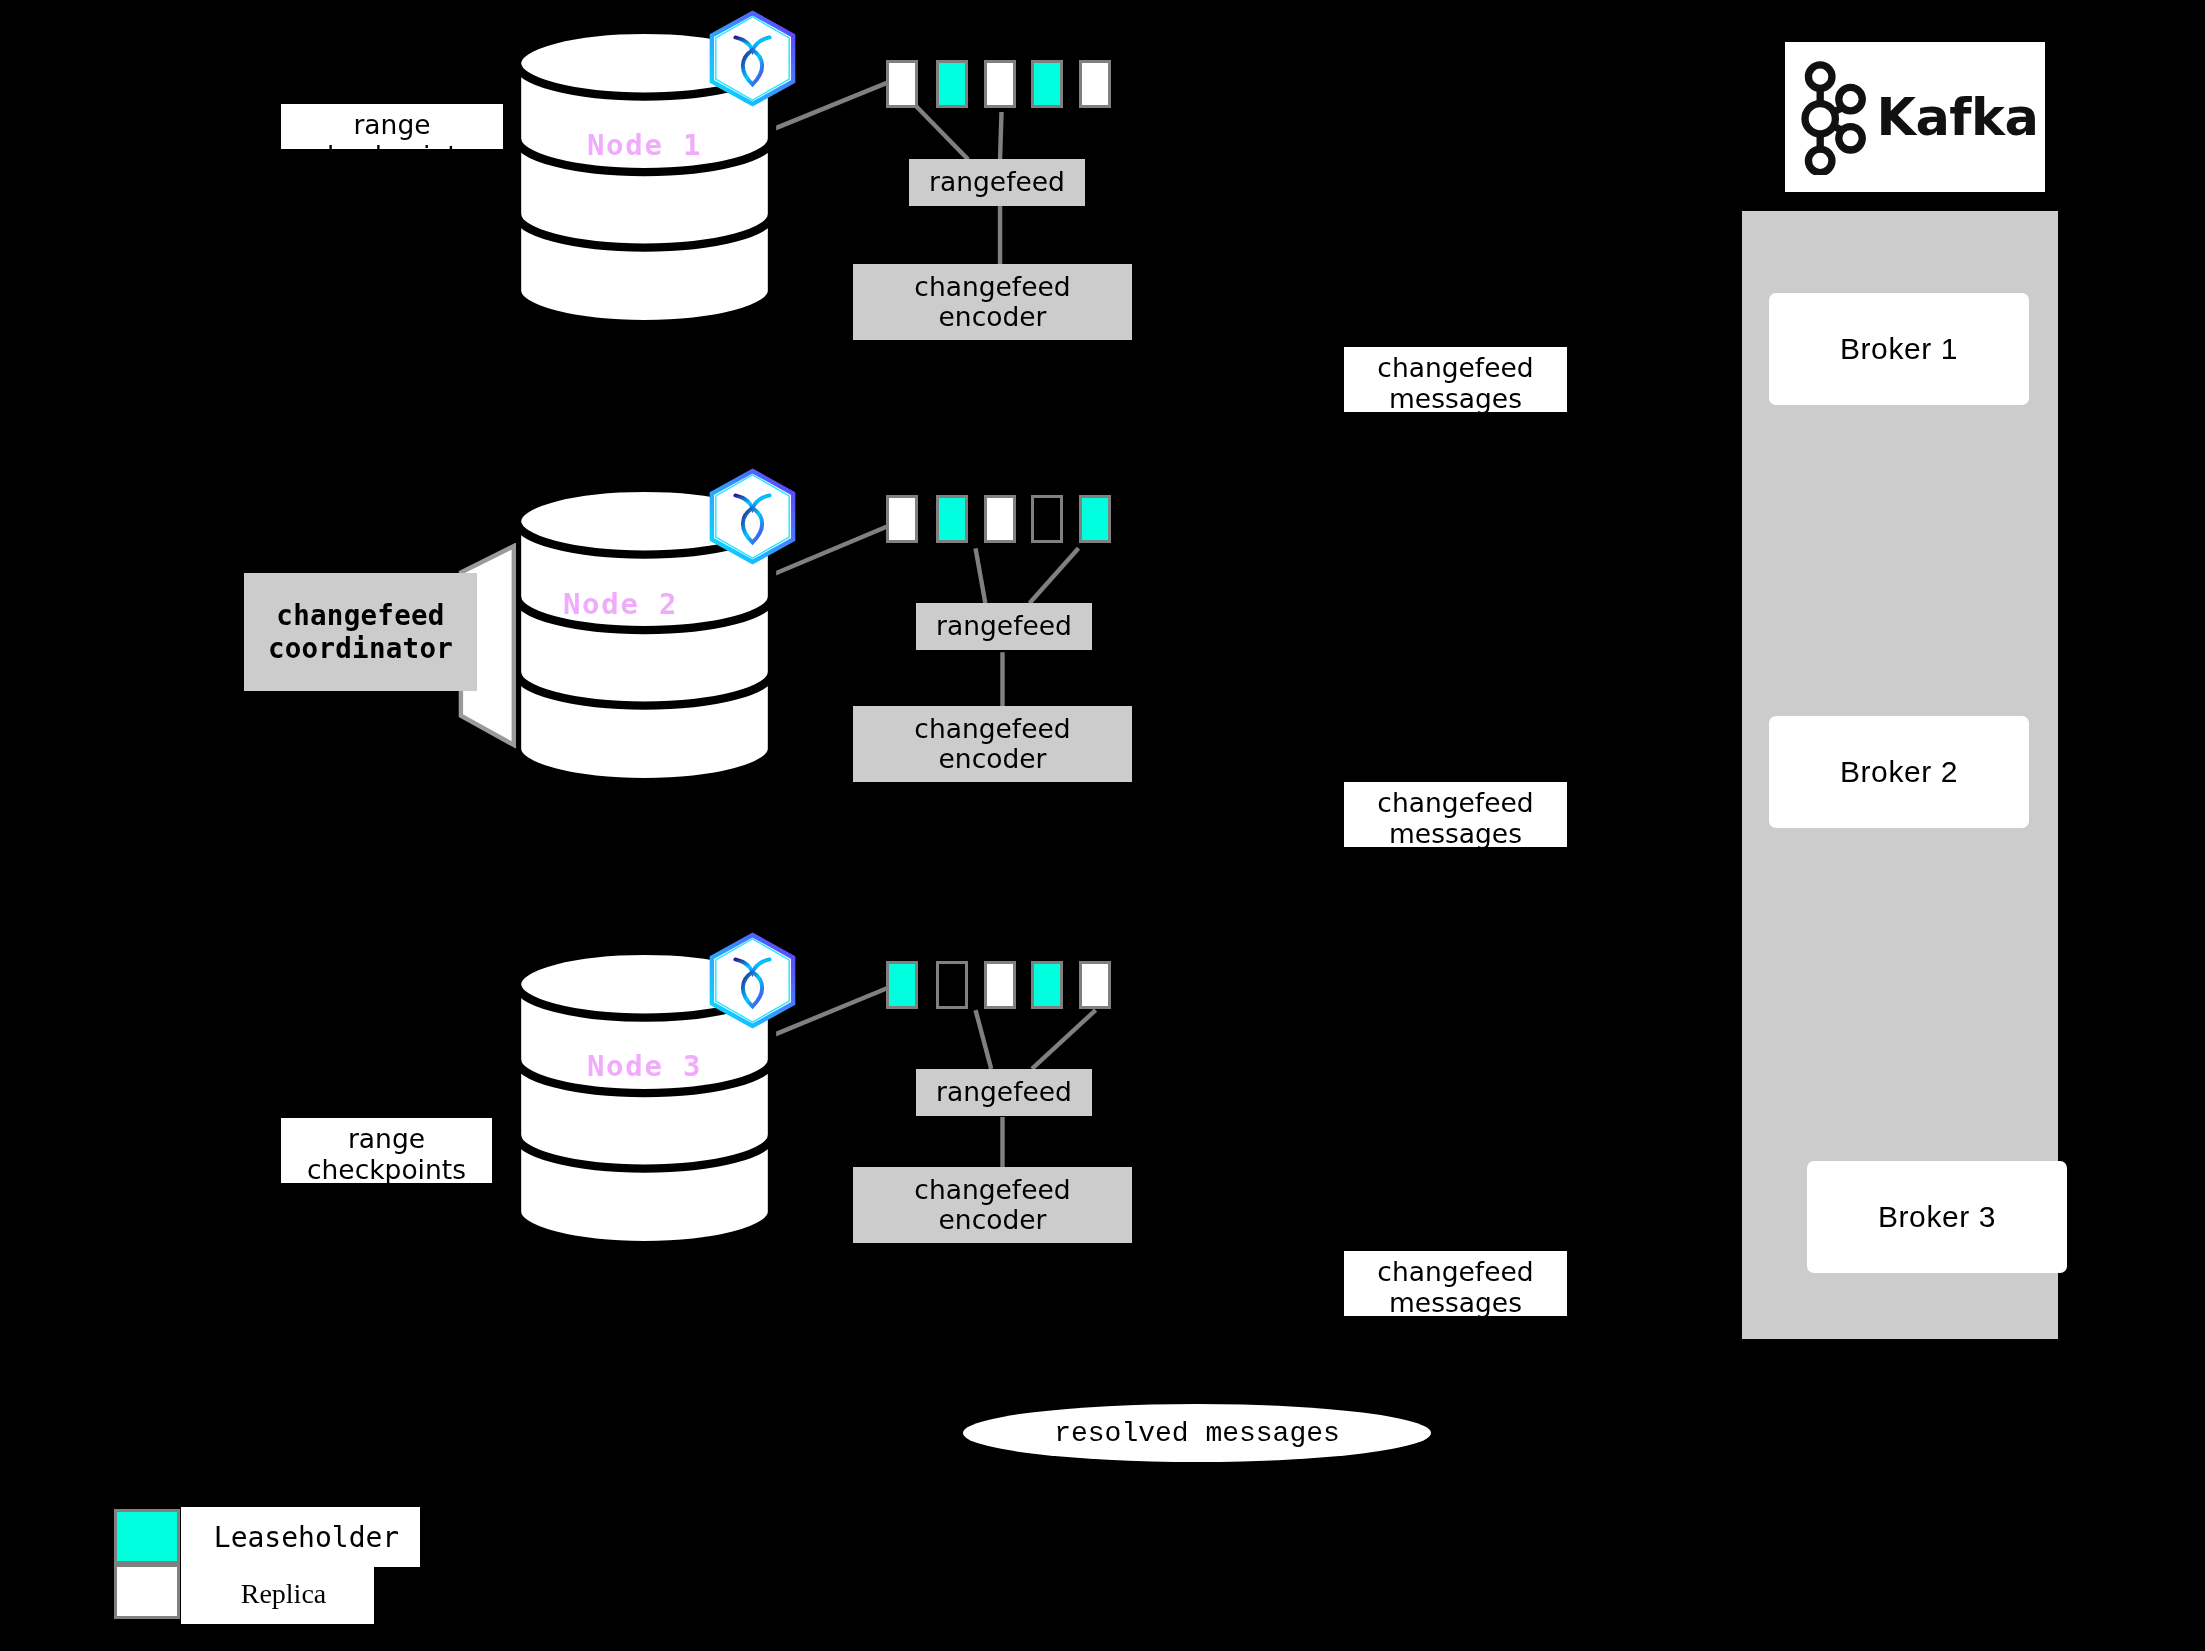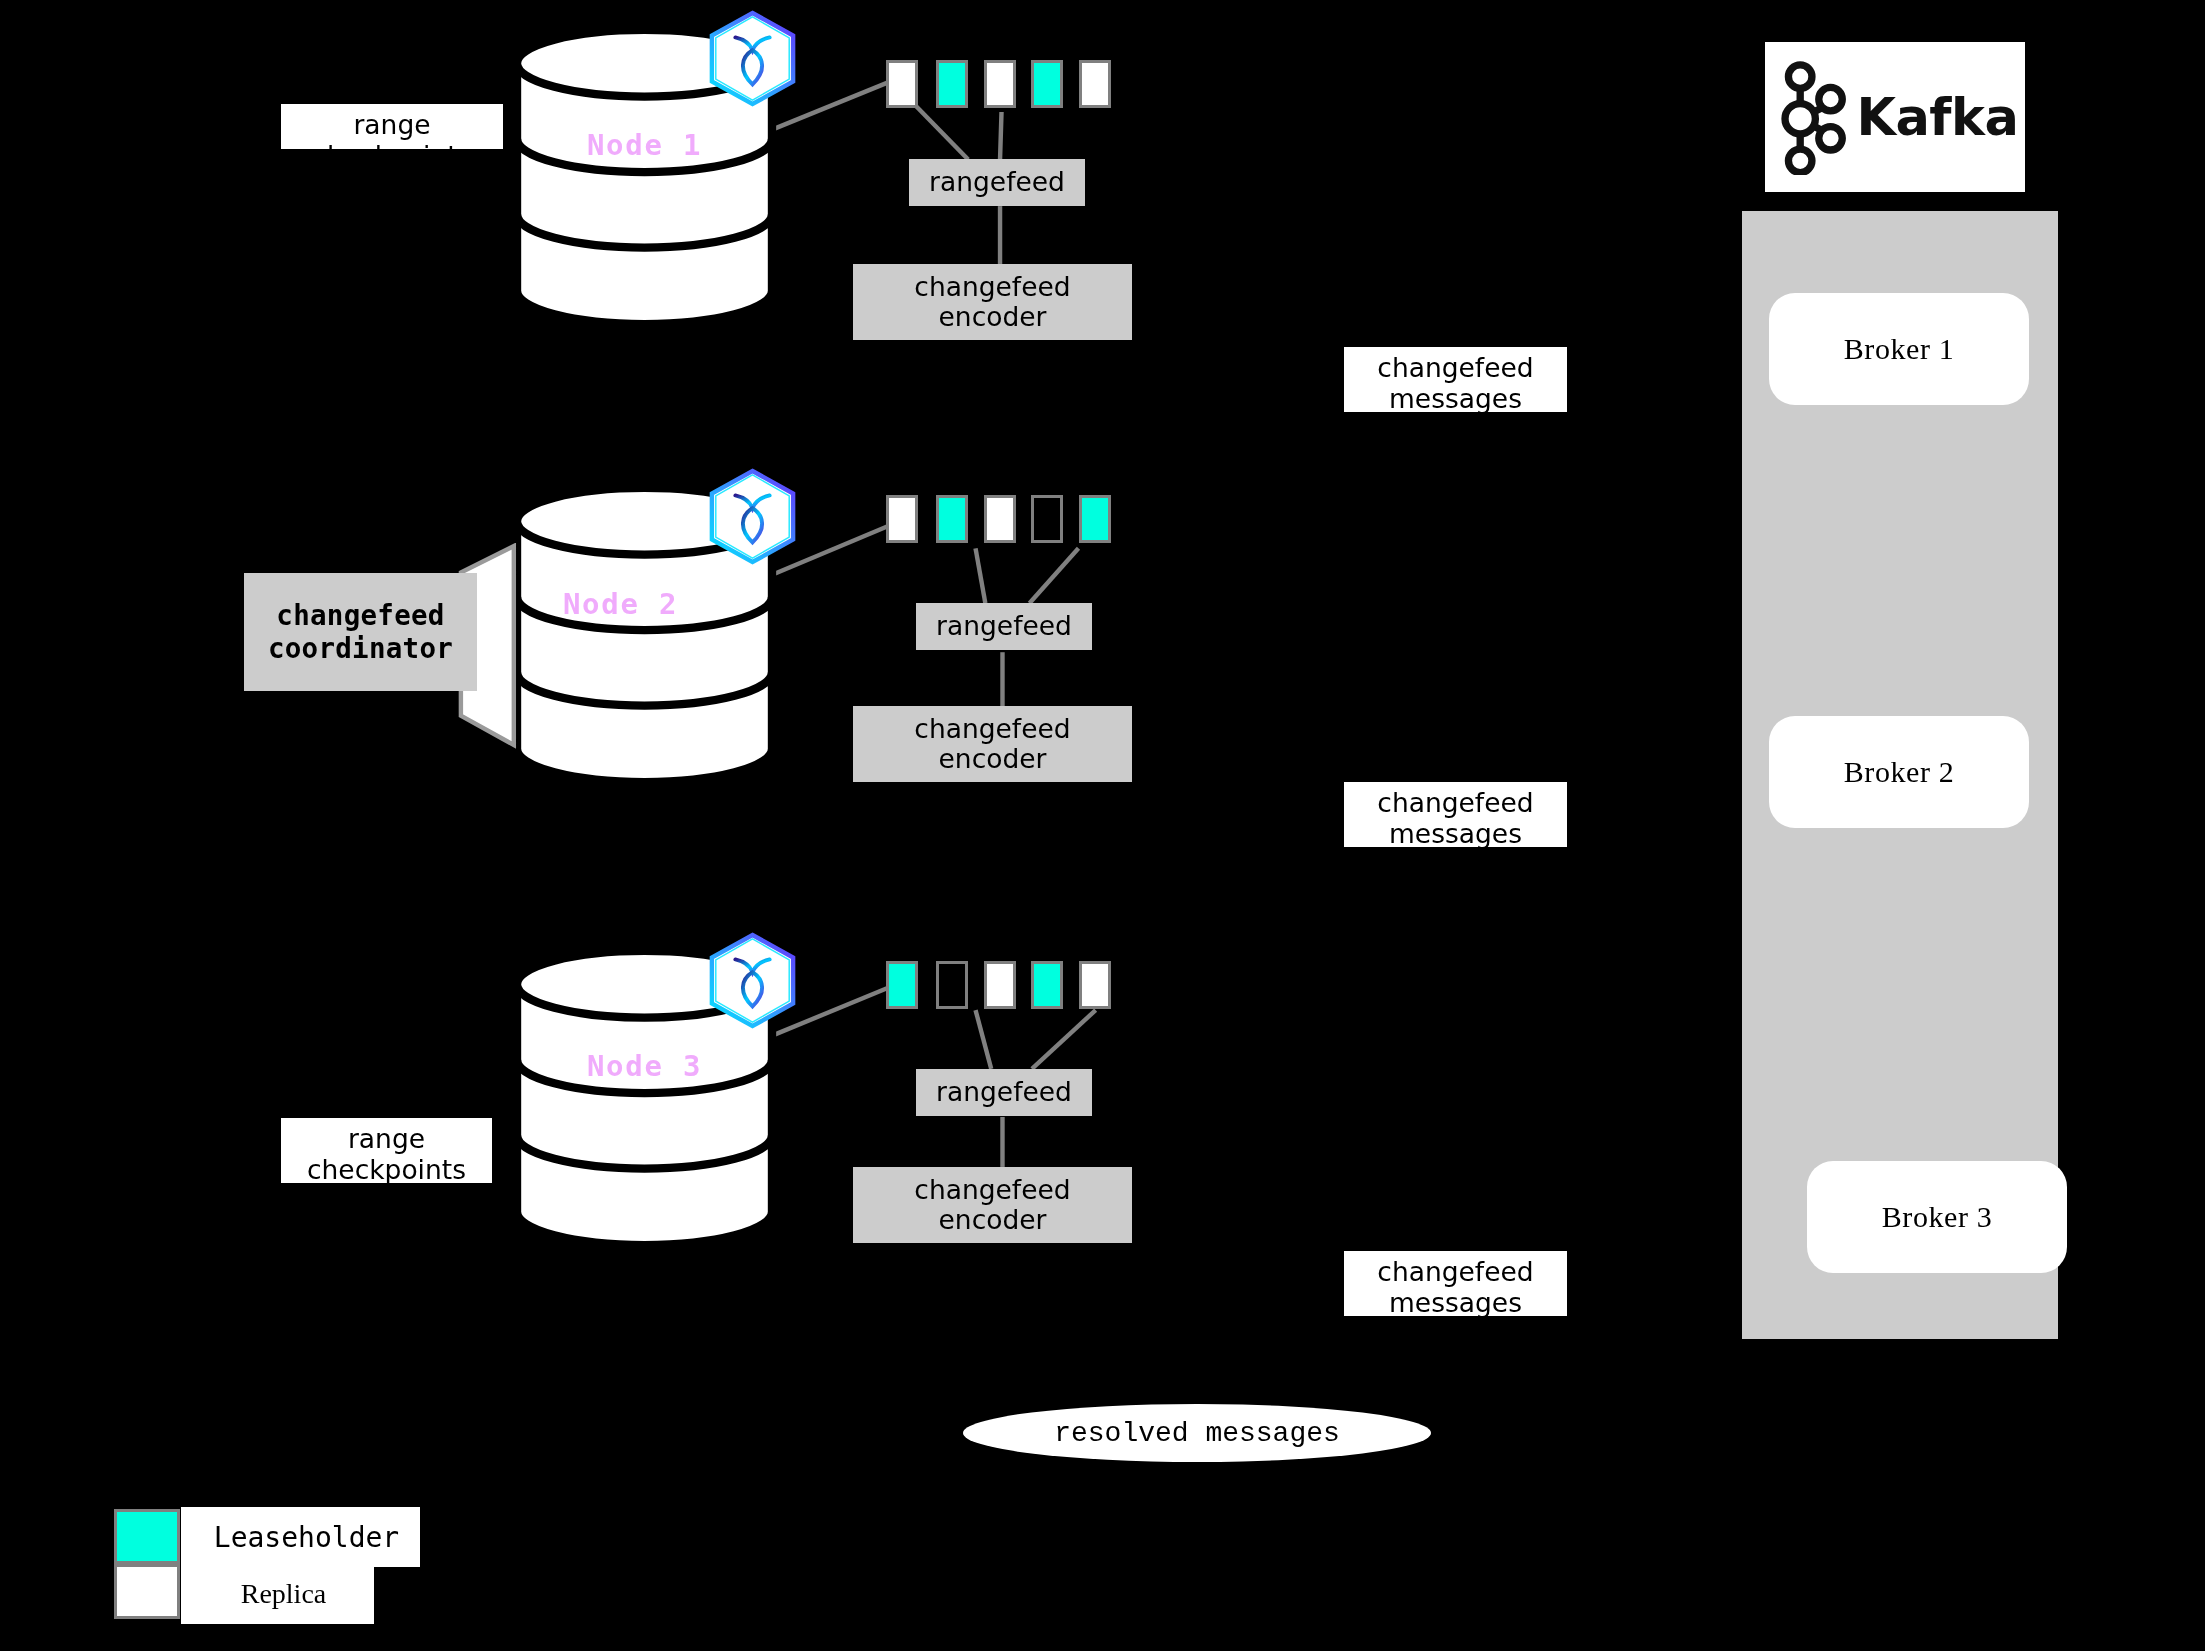--- a/index.html
+++ b/index.html
@@ -87,43 +87,44 @@
 
   
   .kafka-card {
     position: absolute;
     background: #ffffff;
     display: flex;
     align-items: center;
     justify-content: center;
     gap: 10.8px;
     z-index: 28;
+    margin-left: 20px;
   }
   .kafka-word {
     font-family: "DejaVu Sans", sans-serif;
     font-weight: bold;
     color: #111111;
     letter-spacing: -0.01em;
     white-space: pre;
   }
 
   
   .broker-panel {
     position: absolute;
     background: #cccccc;
     z-index: 20;
   }
   .broker {
     position: absolute;
     background: #ffffff;
-    border-radius: 26px;
-    display: flex;
-    align-items: center;
-    justify-content: center;
-    font-family: Liberation Serif, serif;
+    border-radius: 7px;
+    display: flex;
+    align-items: center;
+    justify-content: center;
+    font-family: Liberation Sans, sans-serif;
     color: #000000;
     letter-spacing: 0.02em;
     white-space: pre;
     z-index: 24;
   }
 
   
   .pill {
     position: absolute;
     background: #ffffff;

